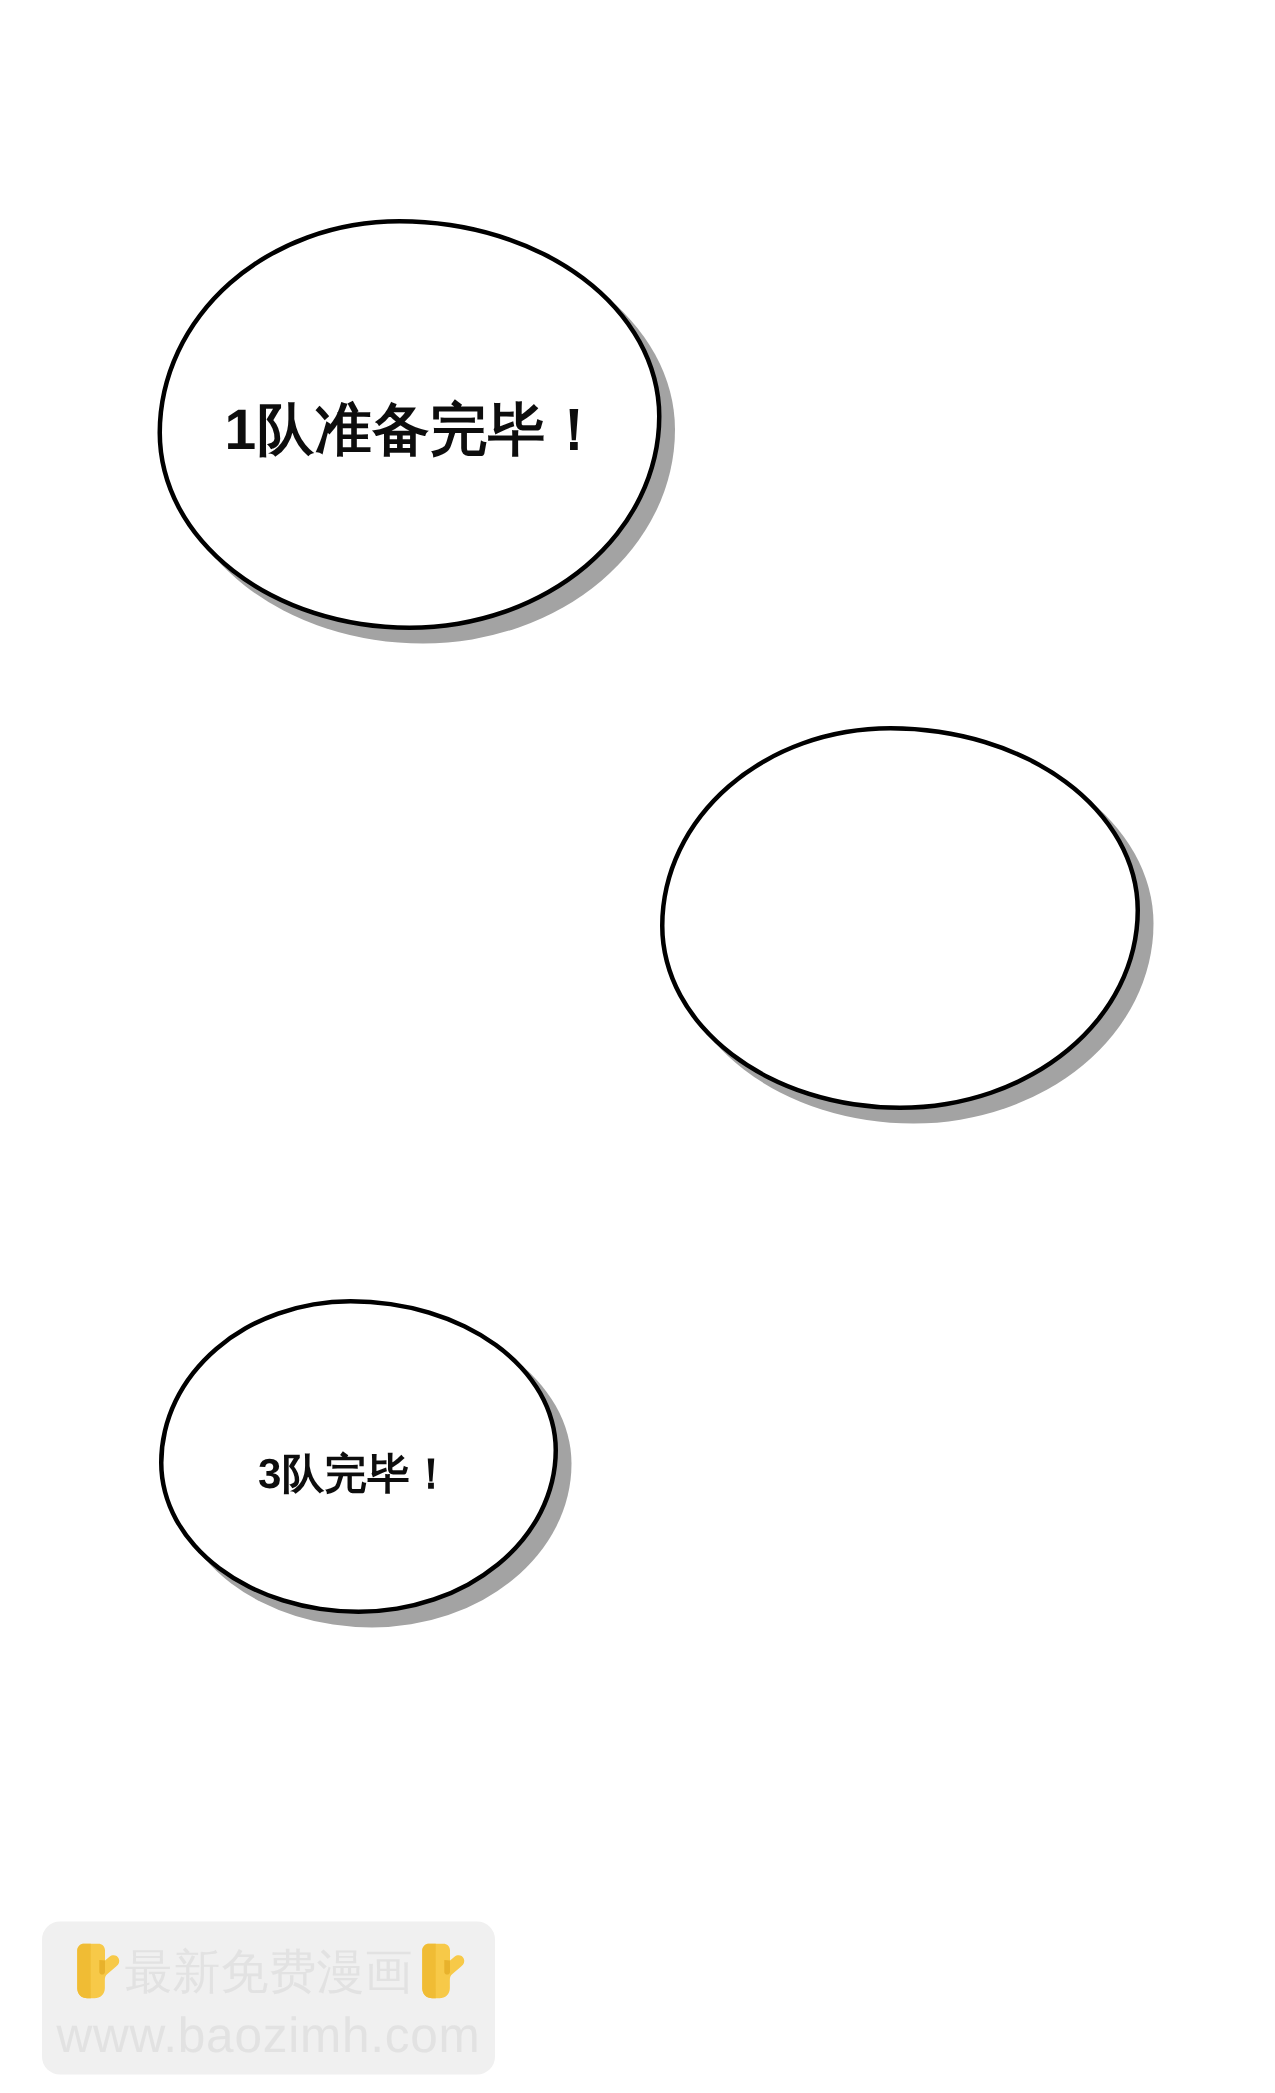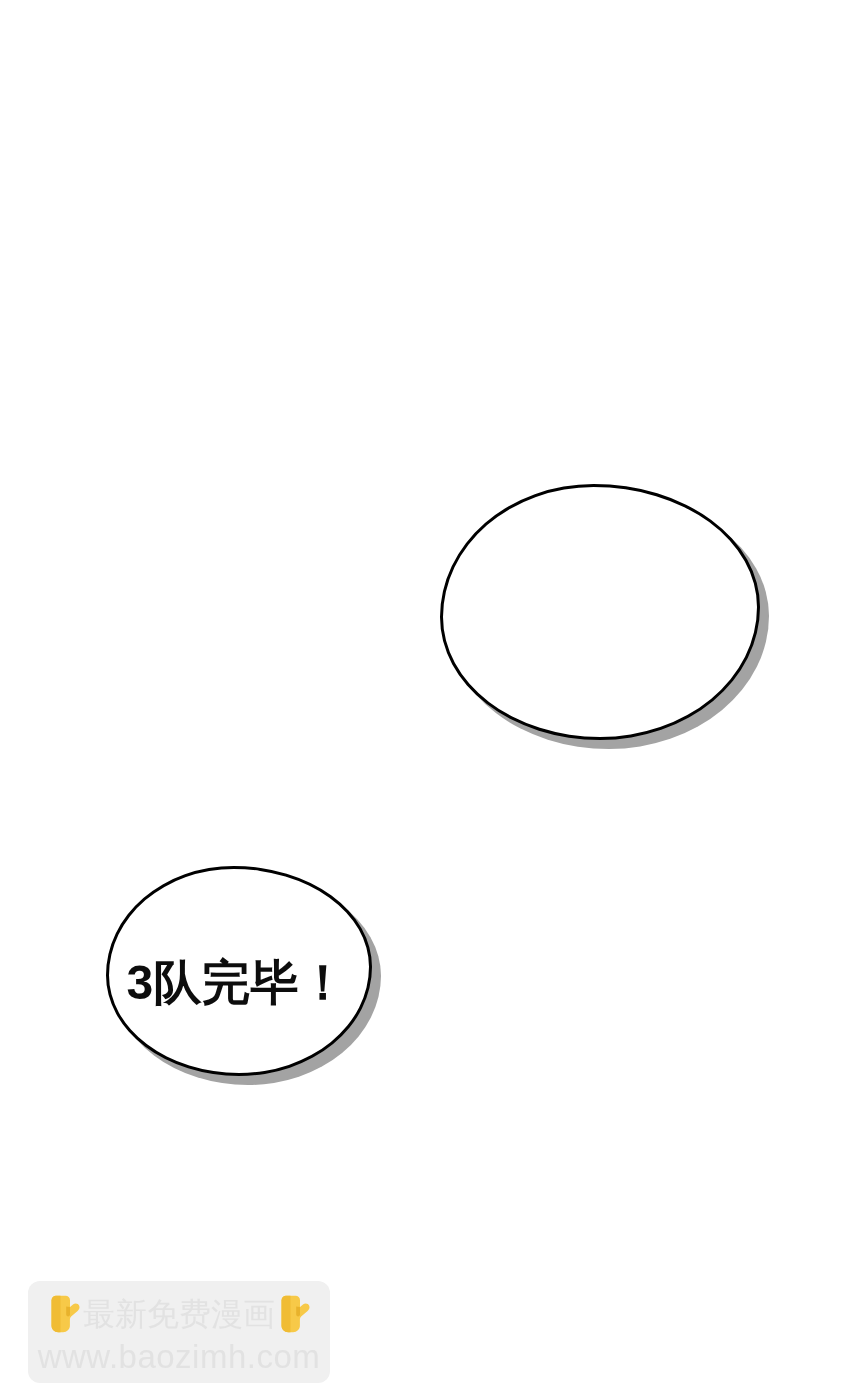--- a/index.html
+++ b/index.html
@@ -94,21 +94,21 @@
     transform: translate(18px, 8px);
   }
 
   #bubble-3 {
     left: 106px;
     top: 866px;
     width: 266px;
     height: 210px;
   }
   #bubble-3 .bubble-text {
-    font-size: 48px;
+    font-size: 28px;
     transform: translate(-2px, 2px);
     margin-top: 20px;
   }
 
   
   #watermark {
     position: absolute;
     left: 28px;
     top: 1281px;
     width: 302px;
@@ -150,20 +150,25 @@
     height: 40px;
     display: block;
     flex: 0 0 auto;
   }
 </style>
 </head>
 <body>
 
 <div id="comic-page">
 
+  <div class="bubble" id="bubble-1">
+    <div class="bubble-shadow"></div>
+    <div class="bubble-body"></div>
+    <div class="bubble-text">1队准备完毕！</div>
+  </div>
 
   <div class="bubble" id="bubble-2">
     <div class="bubble-shadow"></div>
     <div class="bubble-body"></div>
   </div>
 
   <div class="bubble" id="bubble-3">
     <div class="bubble-shadow"></div>
     <div class="bubble-body"></div>
     <div class="bubble-text">3队完毕！</div>

